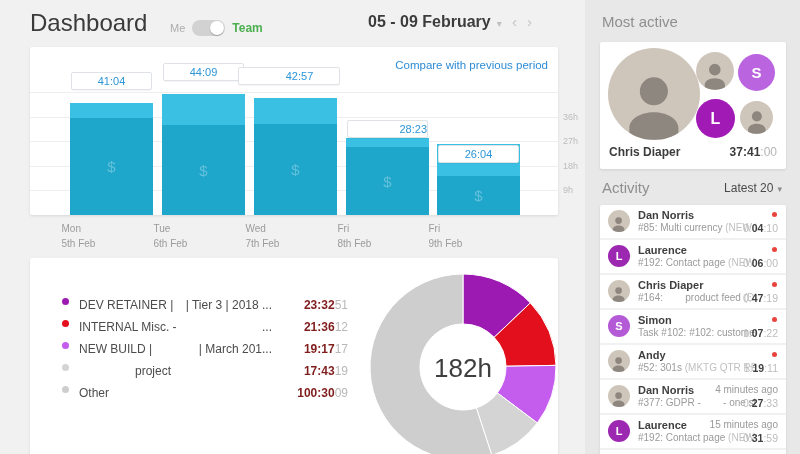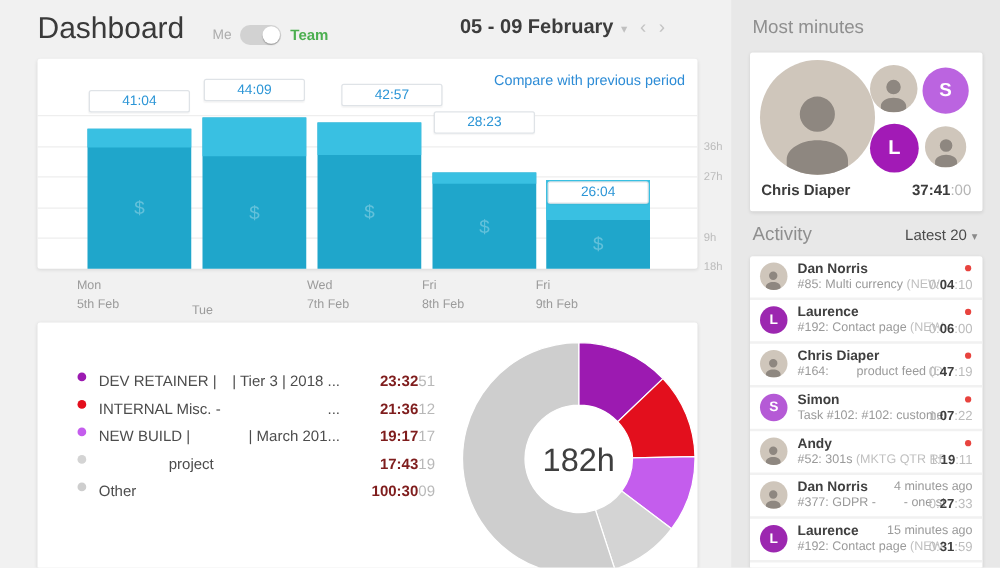--- a/index.html
+++ b/index.html
@@ -123,46 +123,46 @@
       <div class="value-box" style="left: 41px; top: 24.8789px;">41:04</div>
       <div class="bar" style="left: 132px; width: 83px; height: 120.529px; background: rgb(31, 166, 203);">
         <div class="bar-light" style="height: 30.03px; background: rgb(57, 192, 226);"></div>
         <div class="bar-currency" style="bottom: 36.2497px;">$</div>
       </div>
       <div class="value-box" style="left: 133px; top: 16.4705px;">44:09</div>
       <div class="bar" style="left: 224px; width: 83px; height: 117.254px; background: rgb(31, 166, 203);">
         <div class="bar-light" style="height: 25.935px; background: rgb(57, 192, 226);"></div>
         <div class="bar-currency" style="bottom: 36.6593px;">$</div>
       </div>
-      <div class="value-box" style="left: 243px; top: 19.7465px;">42:57</div>
+      <div class="value-box" style="left: 208px; top: 19.7465px; padding-left: 21px;">42:57</div>
       <div class="bar" style="left: 316px; width: 83px; height: 77.4774px; background: rgb(31, 166, 203);">
         <div class="bar-light" style="height: 9.009px; background: rgb(57, 192, 226);"></div>
         <div class="bar-currency" style="bottom: 25.2342px;">$</div>
       </div>
-      <div class="value-box" style="left: 317px; top: 42px;">28:23</div>
+      <div class="value-box" style="left: 317px; top: 73px; text-align: right;">28:23</div>
       <div class="bar" style="left: 407px; width: 83px; height: 71.1711px; background: rgb(31, 166, 203);">
         <div class="bar-light" style="height: 31.941px; background: rgb(57, 192, 226);"></div>
         <div class="bar-currency" style="bottom: 10.615px;">$</div>
       </div>
       <div class="value-box" style="left: 408px; top: 65.8289px; margin-top: 32px;">26:04</div>
     </div>
 </div>
 <div id="axis-labels">
     <div class="axis-label" style="left: 596px; top: 87.15px;">45h</div>
     <div class="axis-label" style="left: 563px; top: 111.72px;">36h</div>
     <div class="axis-label" style="left: 563px; top: 136.29px;">27h</div>
-    <div class="axis-label" style="left: 563px; top: 160.86px; margin-top: 47px;">18h</div>
+    <div class="axis-label" style="left: 563px; top: 160.86px;">18h</div>
     <div class="axis-label" style="left: 563px; top: 185.43px;">9h</div>
   </div>
 <div id="day-labels">
     <div class="day-label" style="left: 61.5px; top: 221px;">
       <div>Mon</div>
       <div>5th Feb</div>
     </div>
-    <div class="day-label" style="left: 153.5px; top: 221px; margin-top: 20px;">
+    <div class="day-label" style="left: 153.5px; top: 221px;">
       <div>Tue</div>
       <div>6th Feb</div>
     </div>
     <div class="day-label" style="left: 245.5px; top: 221px;">
       <div>Wed</div>
       <div>7th Feb</div>
     </div>
     <div class="day-label" style="left: 337.5px; top: 221px;">
       <div>Fri</div>
       <div>8th Feb</div>
@@ -215,21 +215,21 @@
       <path d="M 95 2 A 93 93 0 0 1 162.3582184235986 30.87613228447006 L 126.14412249693268 65.35132998099152 A 43 43 0 0 0 95 52 Z" fill="#9c1ab1" stroke="#fff" stroke-width="1"></path>
       <path d="M 162.3582184235986 30.87613228447006 A 93 93 0 0 1 187.98540816657888 93.35261780550883 L 137.99325323831067 94.2383071573858 A 43 43 0 0 0 126.14412249693268 65.35132998099152 Z" fill="#e30f1d" stroke="#fff" stroke-width="1"></path>
       <path d="M 187.98540816657888 93.35261780550883 A 93 93 0 0 1 169.2746425557268 150.96675328459762 L 129.3420390311425 120.87710098105052 A 43 43 0 0 0 137.99325323831067 94.2383071573858 Z" fill="#c45ded" stroke="#fff" stroke-width="1"></path>
       <path d="M 169.2746425557268 150.96675328459762 A 93 93 0 0 1 123.85355883656347 183.410814623919 L 108.34089279540031 135.87811858955394 A 43 43 0 0 0 129.3420390311425 120.87710098105052 Z" fill="#d4d4d4" stroke="#fff" stroke-width="1"></path>
       <path d="M 123.85355883656347 183.410814623919 A 93 93 0 1 1 94.99999999999997 2 L 94.99999999999999 52 A 43 43 0 1 0 108.34089279540031 135.87811858955394 Z" fill="#cecece" stroke="#fff" stroke-width="1"></path>
     </svg>
   <div id="donut-center-label">182h</div>
 </div>
 
 <div id="sidebar">
-  <div class="side-title" id="most-active-title">Most minutes</div>
+  <div class="side-title" id="most-active-title">Most active</div>
 
   <div class="panel" id="most-active-card" style="position:absolute">
     <div class="avatar photo" id="ma-primary">
       <svg viewBox="0 0 24 24">
           <path d="M12 12.5a4.7 4.7 0 1 0 0-9.4 4.7 4.7 0 0 0 0 9.4zm0 2.3c-4.4 0-8.2 2.3-8.2 5.2V24h16.4v-4c0-2.9-3.8-5.2-8.2-5.2z"></path>
         </svg>
     </div>
     <div id="ma-small-avatars">
         <div class="avatar photo ma-av0">
           <svg viewBox="0 0 24 24" style="width:78%;height:78%;fill:#8e8780;display:block">

